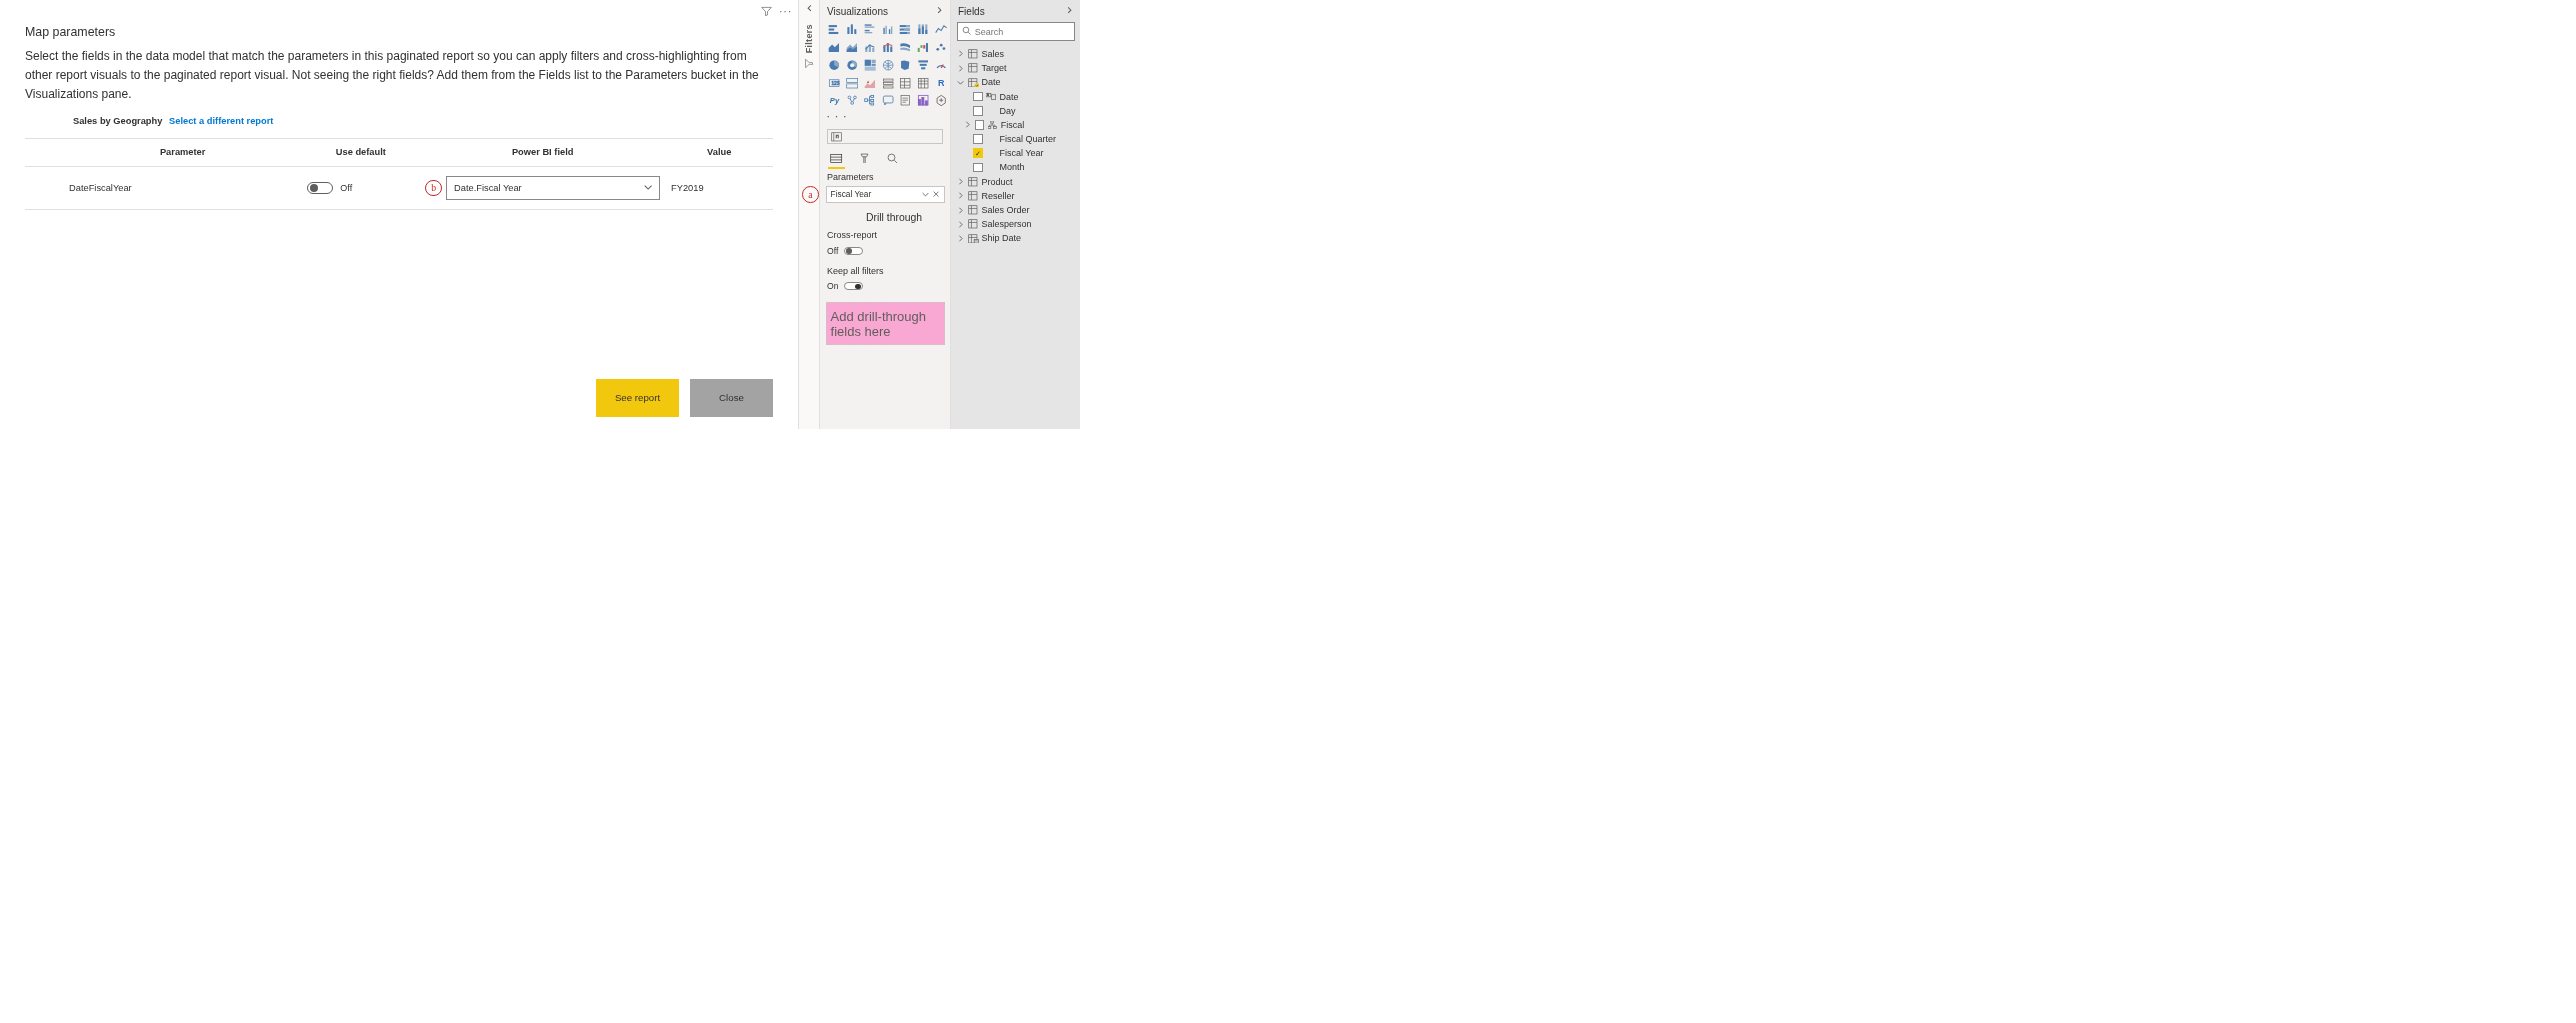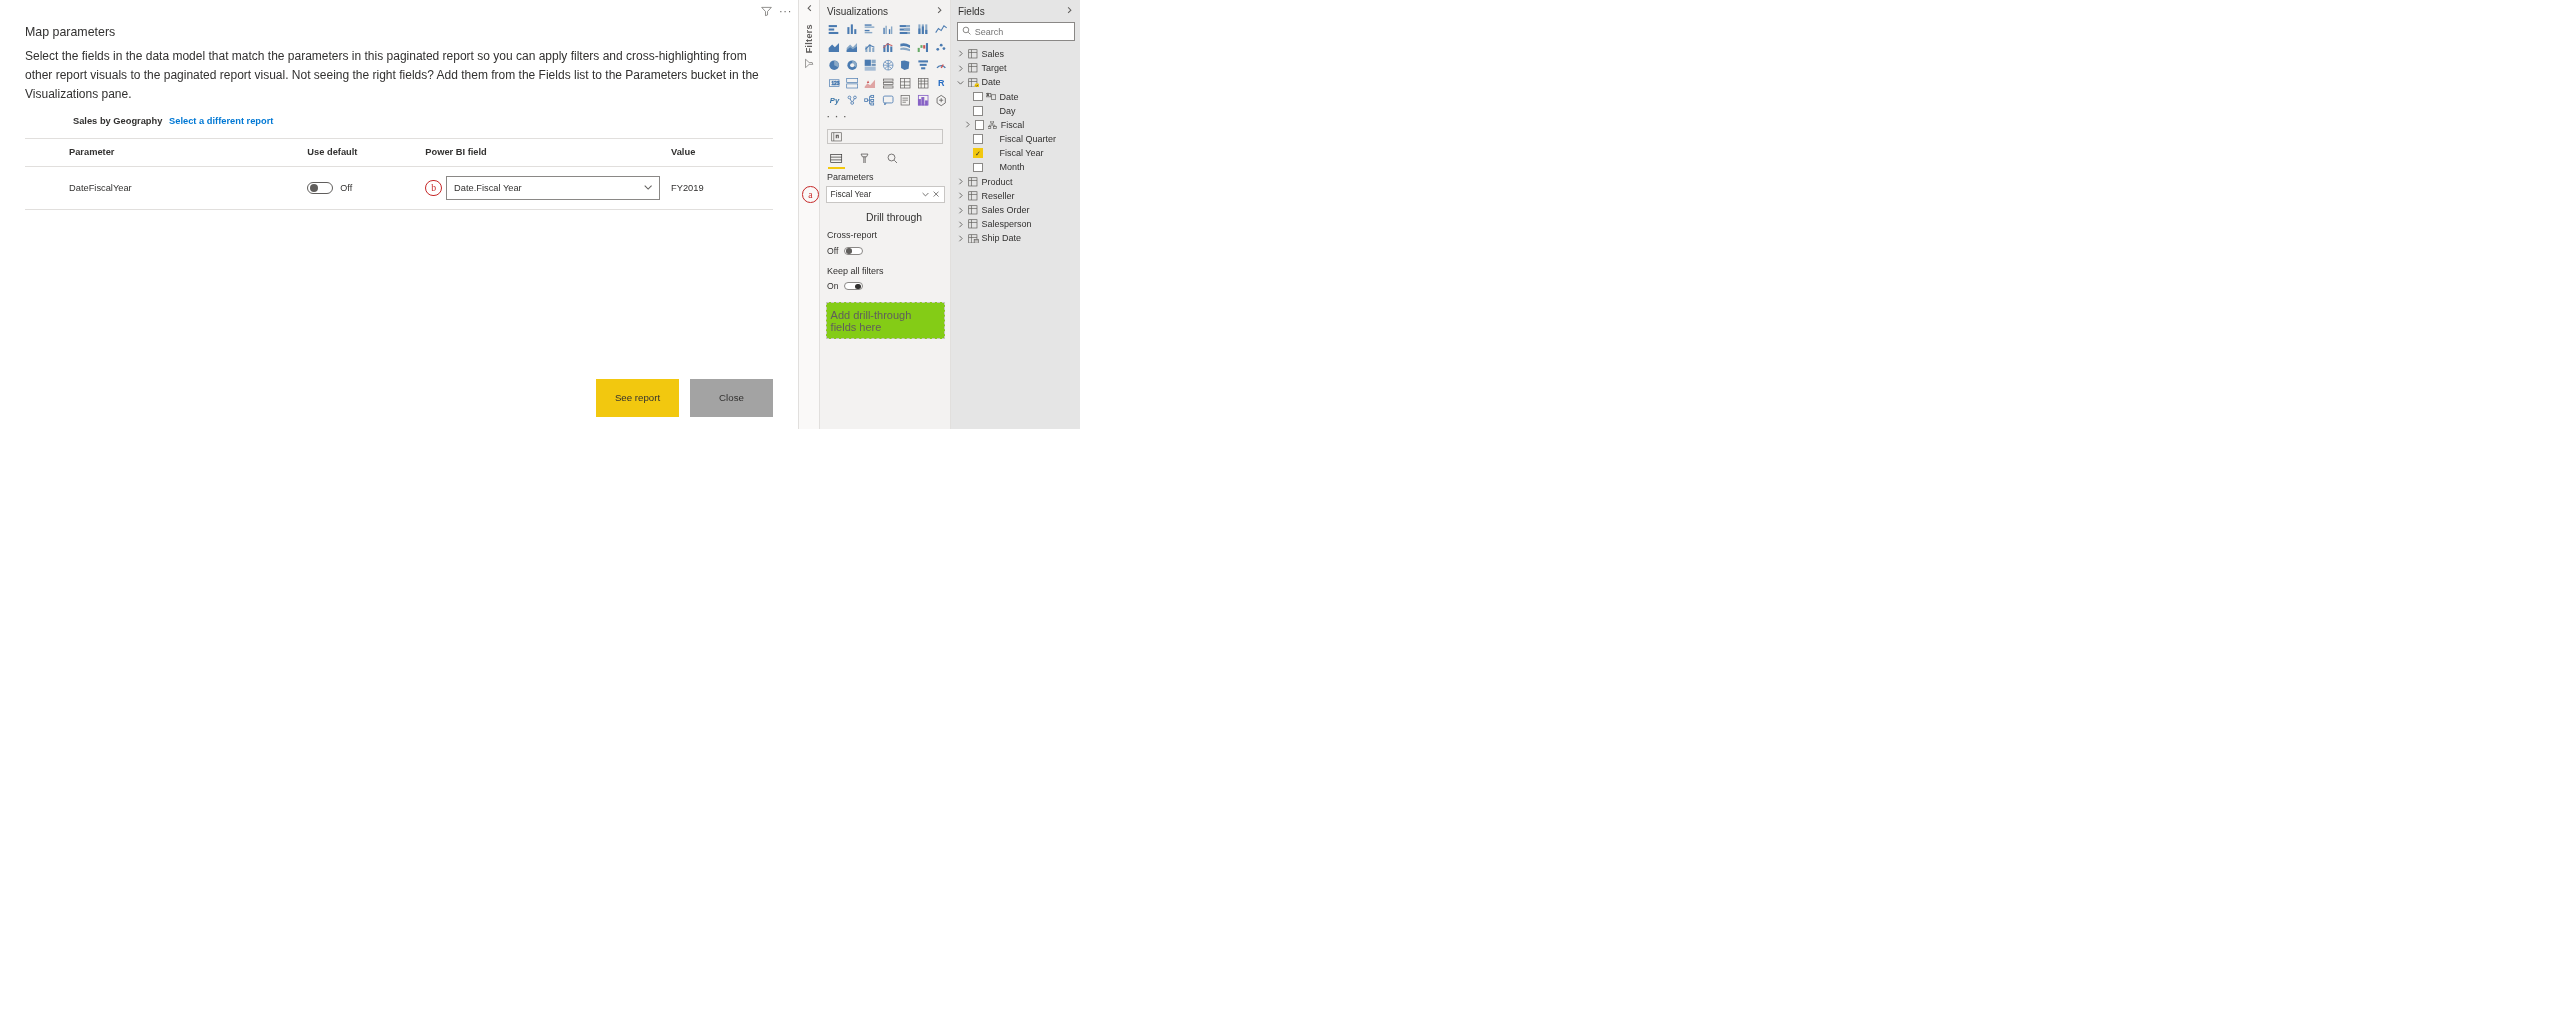--- a/index.html
+++ b/index.html
@@ -50,21 +50,21 @@
   .page-title { font-size:12.4px; font-weight:400; margin-top:21px; margin-bottom:8.3px; }
   .description { font-size:12px; line-height:1.55; color:#323130; margin-bottom:12.4px; max-width:740px;}
   .report-row { font-size:9.3px; margin-bottom:12.4px; }
   .report-row .rname { font-weight:600; margin-right:4.1px;margin-left:48px;}
   .report-row .link { color:#0078d4; cursor:pointer; font-weight:600;}
   
   table.params {
     width:100%; border-collapse: collapse; font-size:9.3px;
   }
   table.params th {
-    text-align:left; font-weight:600; padding: 8.3px 5.5px;
+    text-align:center; font-weight:600; padding: 8.3px 5.5px;
     border-bottom:0.7px solid #e1dfdd; border-top:0.7px solid #e1dfdd;
     color:#323130;
   }
   table.params td {
     padding: 9.7px 5.5px;
     border-bottom:0.7px solid #e1dfdd;
     vertical-align: middle;
   }
   table.params td.param-col { padding-left:44px; }
   table.params th.param-col { padding-left:44px; }
@@ -170,22 +170,22 @@
     position:relative; background:#fff;
   }
   .mini-toggle .knob {
     position:absolute; top:0.7px; width:5.5px; height:5.5px; border-radius:50%;
     background:#605e5c;
   }
   .mini-toggle.off .knob { left:1.4px; }
   .mini-toggle.on .knob { right:1.4px; background:#323130; }
 
   .drill-drop {
-    margin:4.1px 5.5px; border:0.7px dashed #c8c6c4; background:#84cc16;
-    font-size:11px; color:#605e5c; padding:5.5px 4.1px;
+    margin:4.1px 5.5px; border:0.7px dashed #c8c6c4; background:#f9a8d4;
+    font-size:13px; color:#605e5c; padding:5.5px 4.1px;
   }
 
   
   .fields-pane {
     width:129px; background:#e5e5e5;
     display:flex; flex-direction:column; font-size:9px;
   }
   .search-box {
     margin:0 5.5px 5.5px 5.5px; height:19.4px; border:0.7px solid #8a8886; background:#fff;
     display:flex; align-items:center; padding:0 4.1px; gap:4.1px;

